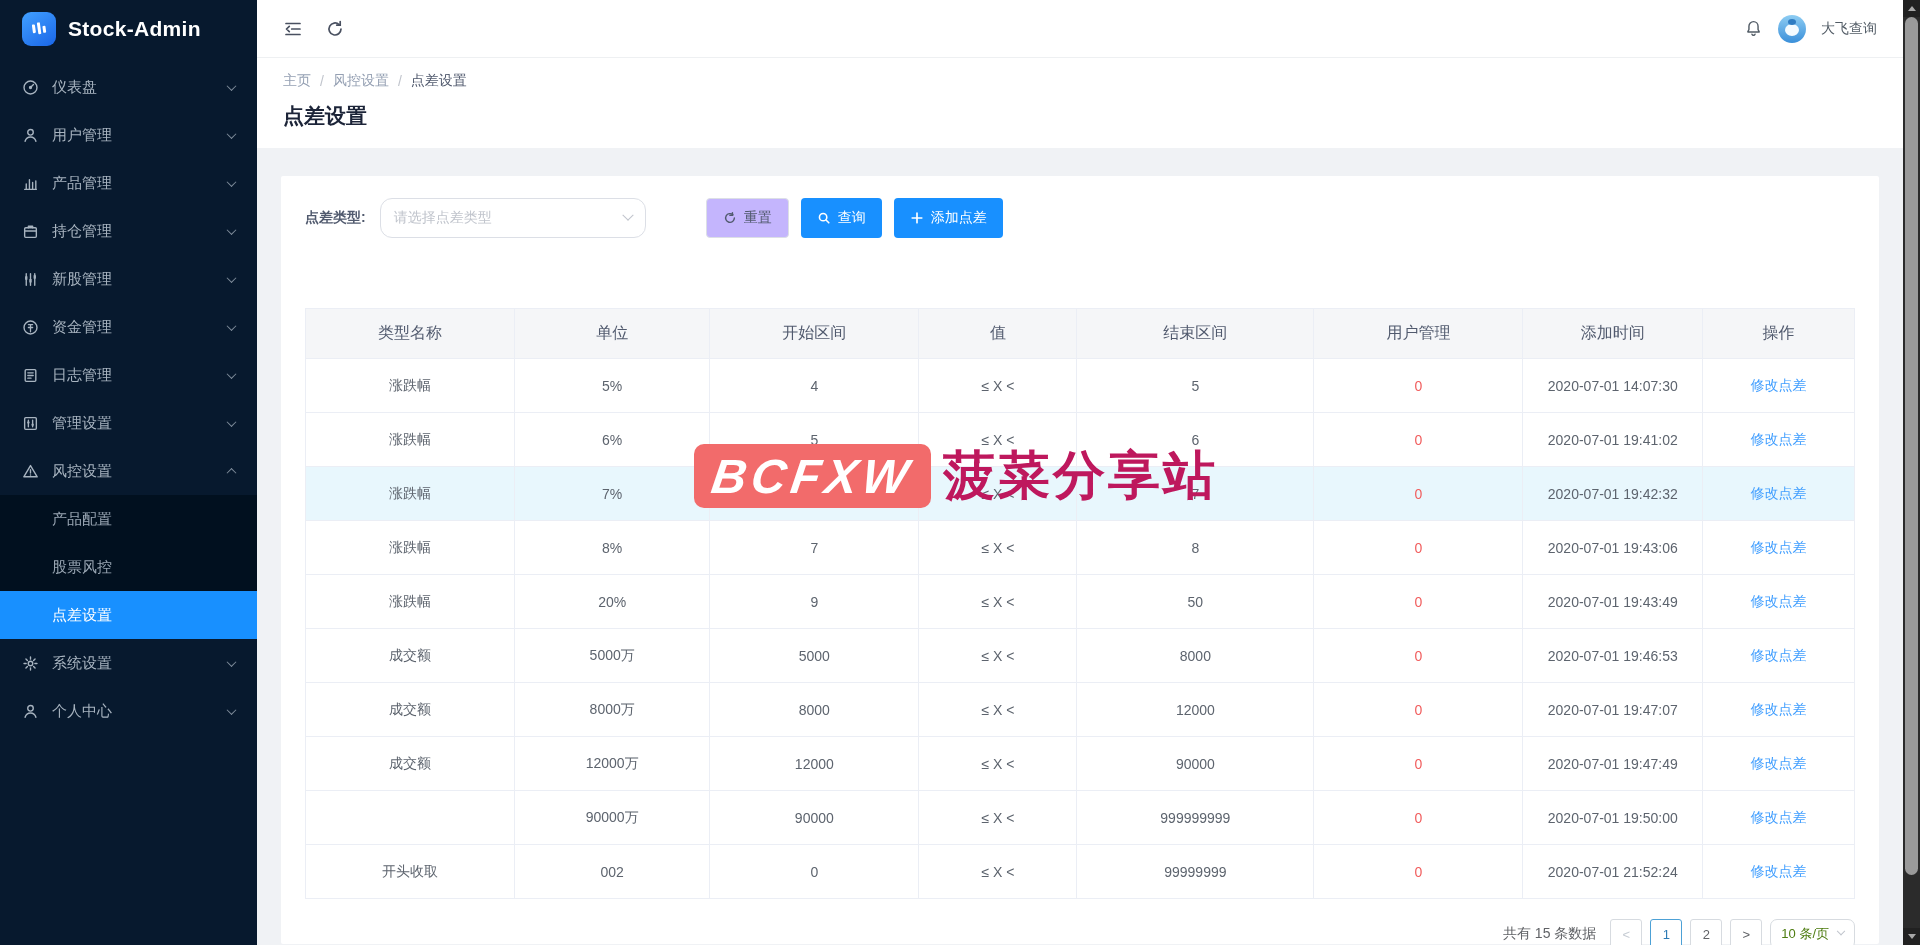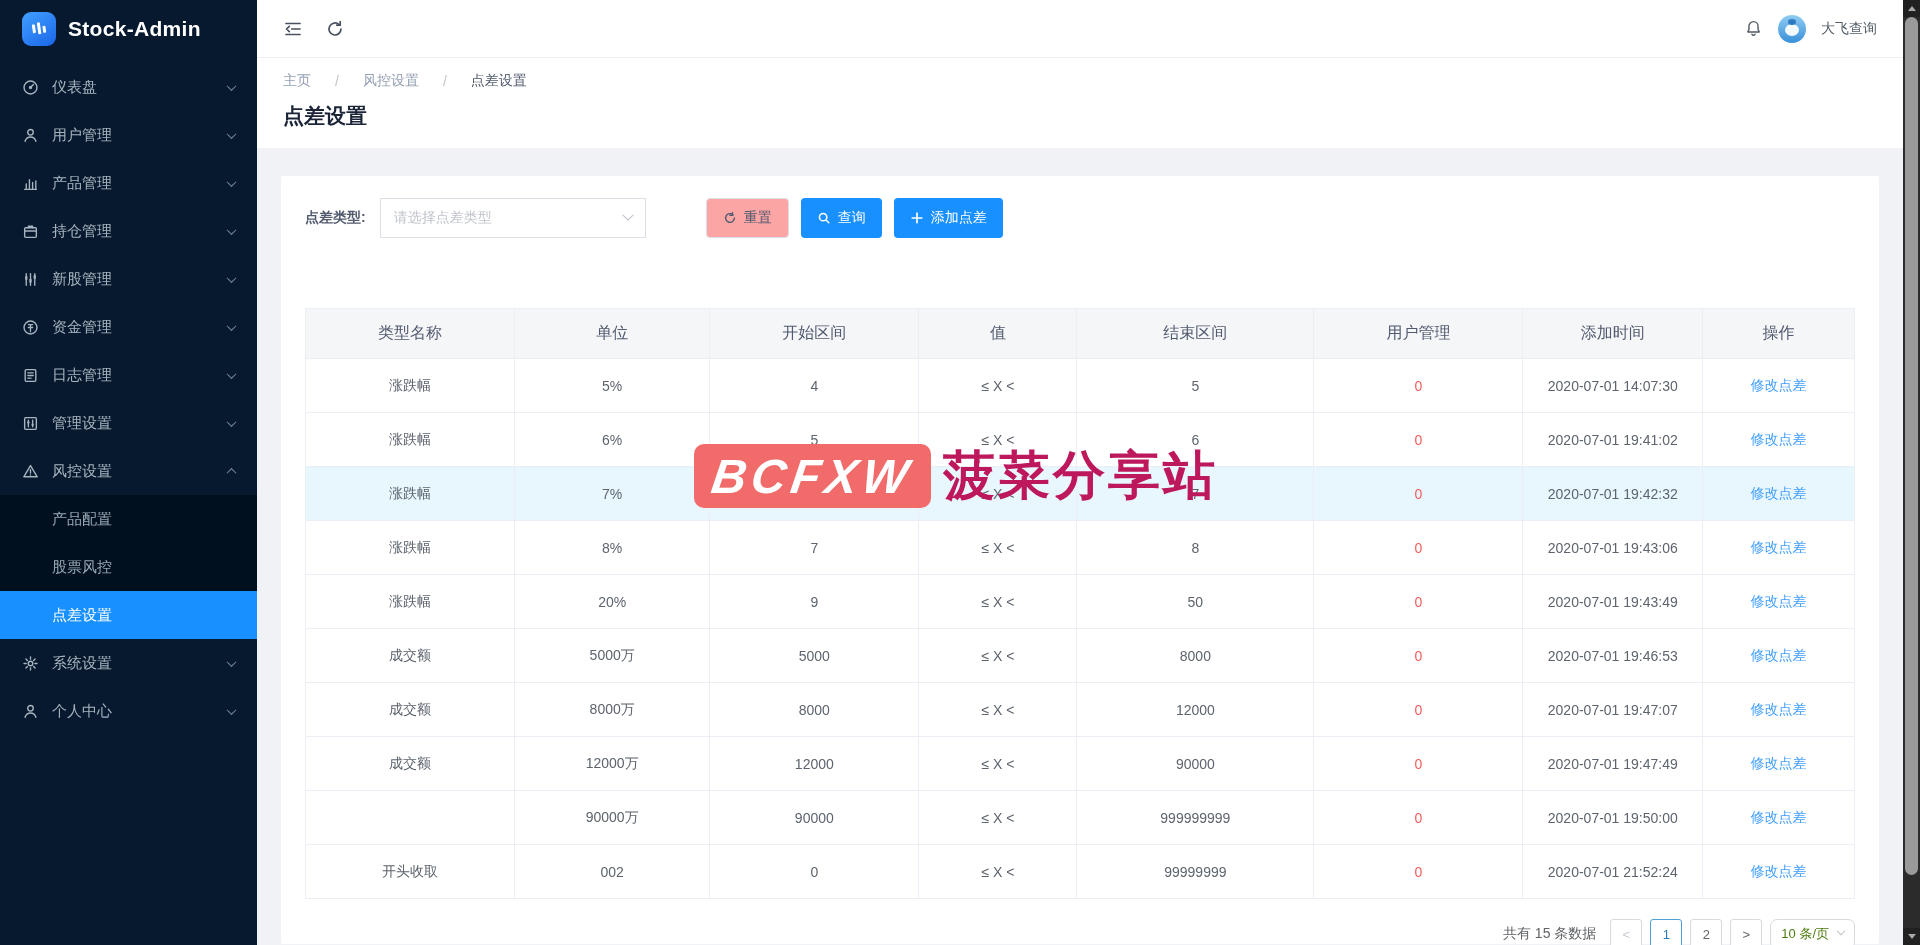--- a/index.html
+++ b/index.html
@@ -34,41 +34,41 @@
   .tb-right { margin-left:auto; display:flex; align-items:center; gap:15px; }
   .bell { width:19px; height:19px; color:#525c66; cursor:pointer; }
   .bell svg { width:19px; height:19px; display:block; }
   .avatar { width:28px; height:28px; border-radius:50%; background:linear-gradient(180deg,#8ecdf3,#3a8fd9); position:relative; overflow:hidden; cursor:pointer; }
   .avatar::after { content:""; position:absolute; left:7px; top:9px; width:14px; height:12px; border-radius:50%; background:#f4fbff; }
   .avatar::before { content:""; position:absolute; left:10px; top:4px; width:8px; height:6px; border-radius:50%; background:#2f7cc2; z-index:1; }
   .username { font-size:14px; color:#525c66; cursor:pointer; }
 
   
   .pagehead { background:#fff; padding:14px 26px 18px; }
-  .breadcrumb { display:flex; align-items:center; gap:24px; font-size:14px; }
+  .breadcrumb { display:flex; align-items:center; gap:9px; font-size:14px; }
   .crumb { color:#95a0b3; cursor:pointer; }
   .crumb.last { color:#515a6e; cursor:default; }
   .crumb-sep { color:#c0c4cc; }
   .page-title { margin-top:12px; font-size:21px; font-weight:700; color:#1c2438; }
 
   
   .content { height:calc(945px - 58px - 91px); padding:28px 24px 0; }
   .card { background:#fff; border-radius:2px; height:100%; padding:22px 24px; }
 
   .filter { display:flex; align-items:center; }
   .filter-label { font-size:14px; font-weight:700; color:#515a6e; margin-right:14px; }
-  .select { width:266px; height:40px; border:1px solid #dcdfe6; border-radius:0; background:#fff;
+  .select { width:266px; height:40px; border:1px solid #dcdfe6; border-radius:12px; background:#fff;
             display:flex; align-items:center; justify-content:space-between; padding:0 13px; cursor:pointer; }
   .select .ph { color:#c0c4cc; font-size:14px; }
   .sel-chev { width:8px; height:8px; border-right:1.4px solid #c0c4cc; border-bottom:1.4px solid #c0c4cc;
               transform:rotate(45deg) translate(-2px,-2px); }
   .btn { height:40px; border-radius:4px; font-size:14px; display:inline-flex; align-items:center; gap:7px;
          padding:0 16px; cursor:pointer; border:none; font-family:inherit; }
   .btn .bic { width:14px; height:14px; } .btn .bic svg{ width:14px; height:14px; display:block; }
-  .btn.plain { background:#fca5a5; border:1px solid #dcdfe6; color:#515a6e; margin-left:60px; }
+  .btn.plain { background:#c4b5fd; border:1px solid #dcdfe6; color:#515a6e; margin-left:60px; }
   .btn.primary { background:#1890ff; color:#fff; margin-left:12px; }
 
   .tablewrap { margin-top:70px; }
   table { width:100%; border-collapse:collapse; table-layout:fixed; }
   th { height:50px; background:#f5f6f8; font-size:16px; font-weight:400; color:#515a6e; border:1px solid #ebeef5; }
   td { height:54px; text-align:center; font-size:14px; color:#5d646e; border:1px solid #ebeef5; background:#fff; }
   tr.hl td { background:#e8f7fd; }
   td.rate { color:#f15d5d; }
   td.action span { color:#409eff; cursor:pointer; }
 

